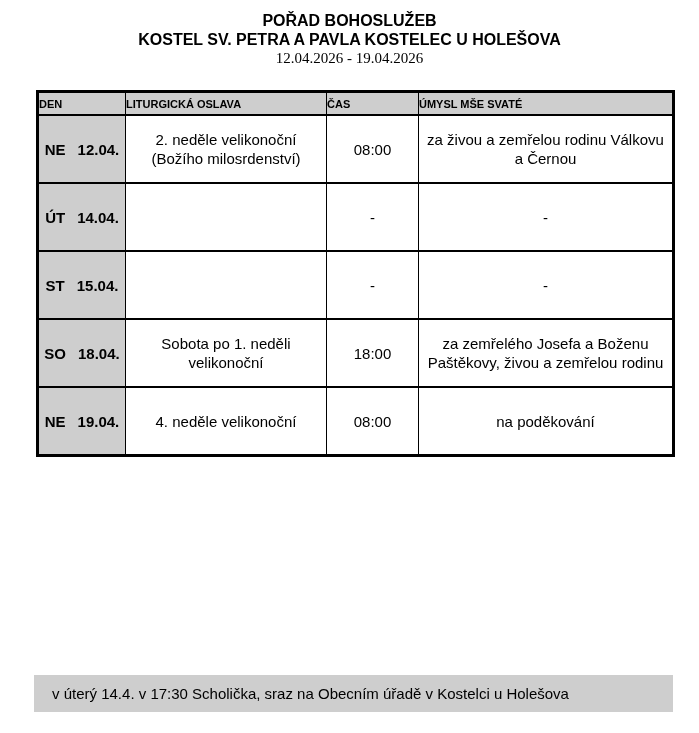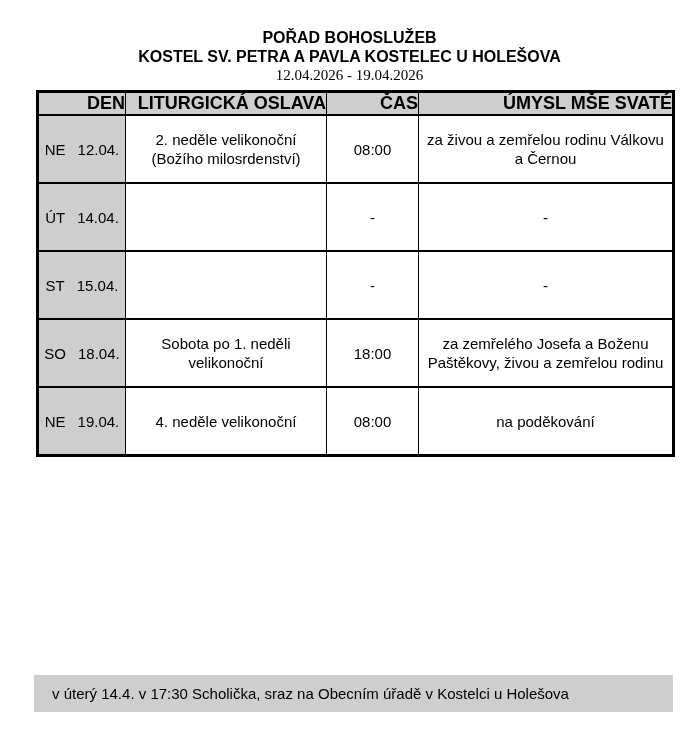--- a/index.html
+++ b/index.html
@@ -7,21 +7,21 @@
     padding: 0;
     width: 699px;
     height: 733px;
     background: #ffffff;
     color: #000000;
     font-family: "Liberation Sans", sans-serif;
     position: relative;
   }
   .doc-header {
     text-align: center;
-    padding-top: 28px;
+    padding-top: 11px;
   }
   .doc-header .title-line {
     margin: 0;
     font-size: 16px;
     font-weight: bold;
     line-height: 19px;
   }
   .doc-header .date-line {
     margin: 0;
     font-size: 15px;
@@ -33,43 +33,43 @@
     position: absolute;
     left: 36px;
     top: 90px;
     width: 636px;
     border-collapse: collapse;
     table-layout: fixed;
     border: 3px solid #000;
   }
   table.schedule th {
     background: var(--cell-gray, #cecece);
-    font-size: 18px;
+    font-size: 11px;
     font-weight: bold;
     height: 21px;
     border: 1px solid #000;
     border-bottom-width: 2px;
     padding: 0;
-    text-align: right;
+    text-align: left;
   }
   table.schedule td {
     border: 1px solid #000;
     border-top-width: 2px;
     border-bottom-width: 2px;
     height: 66px;
     font-size: 15px;
     line-height: 19px;
     text-align: center;
     vertical-align: middle;
     padding: 0 3px;
     overflow: hidden;
   }
   td.day-cell {
     background: var(--cell-gray, #cecece);
-    font-weight: normal;
+    font-weight: bold;
     white-space: nowrap;
     border-right-width: 2px;
   }
   td.day-cell .day-abbr { margin-right: 12px; }
   td.liturgy-cell { padding: 0 7px; }
   td.intention-cell { padding: 0 2px; }
   .footer-note {
     position: absolute;
     left: 34px;
     top: 675px;

